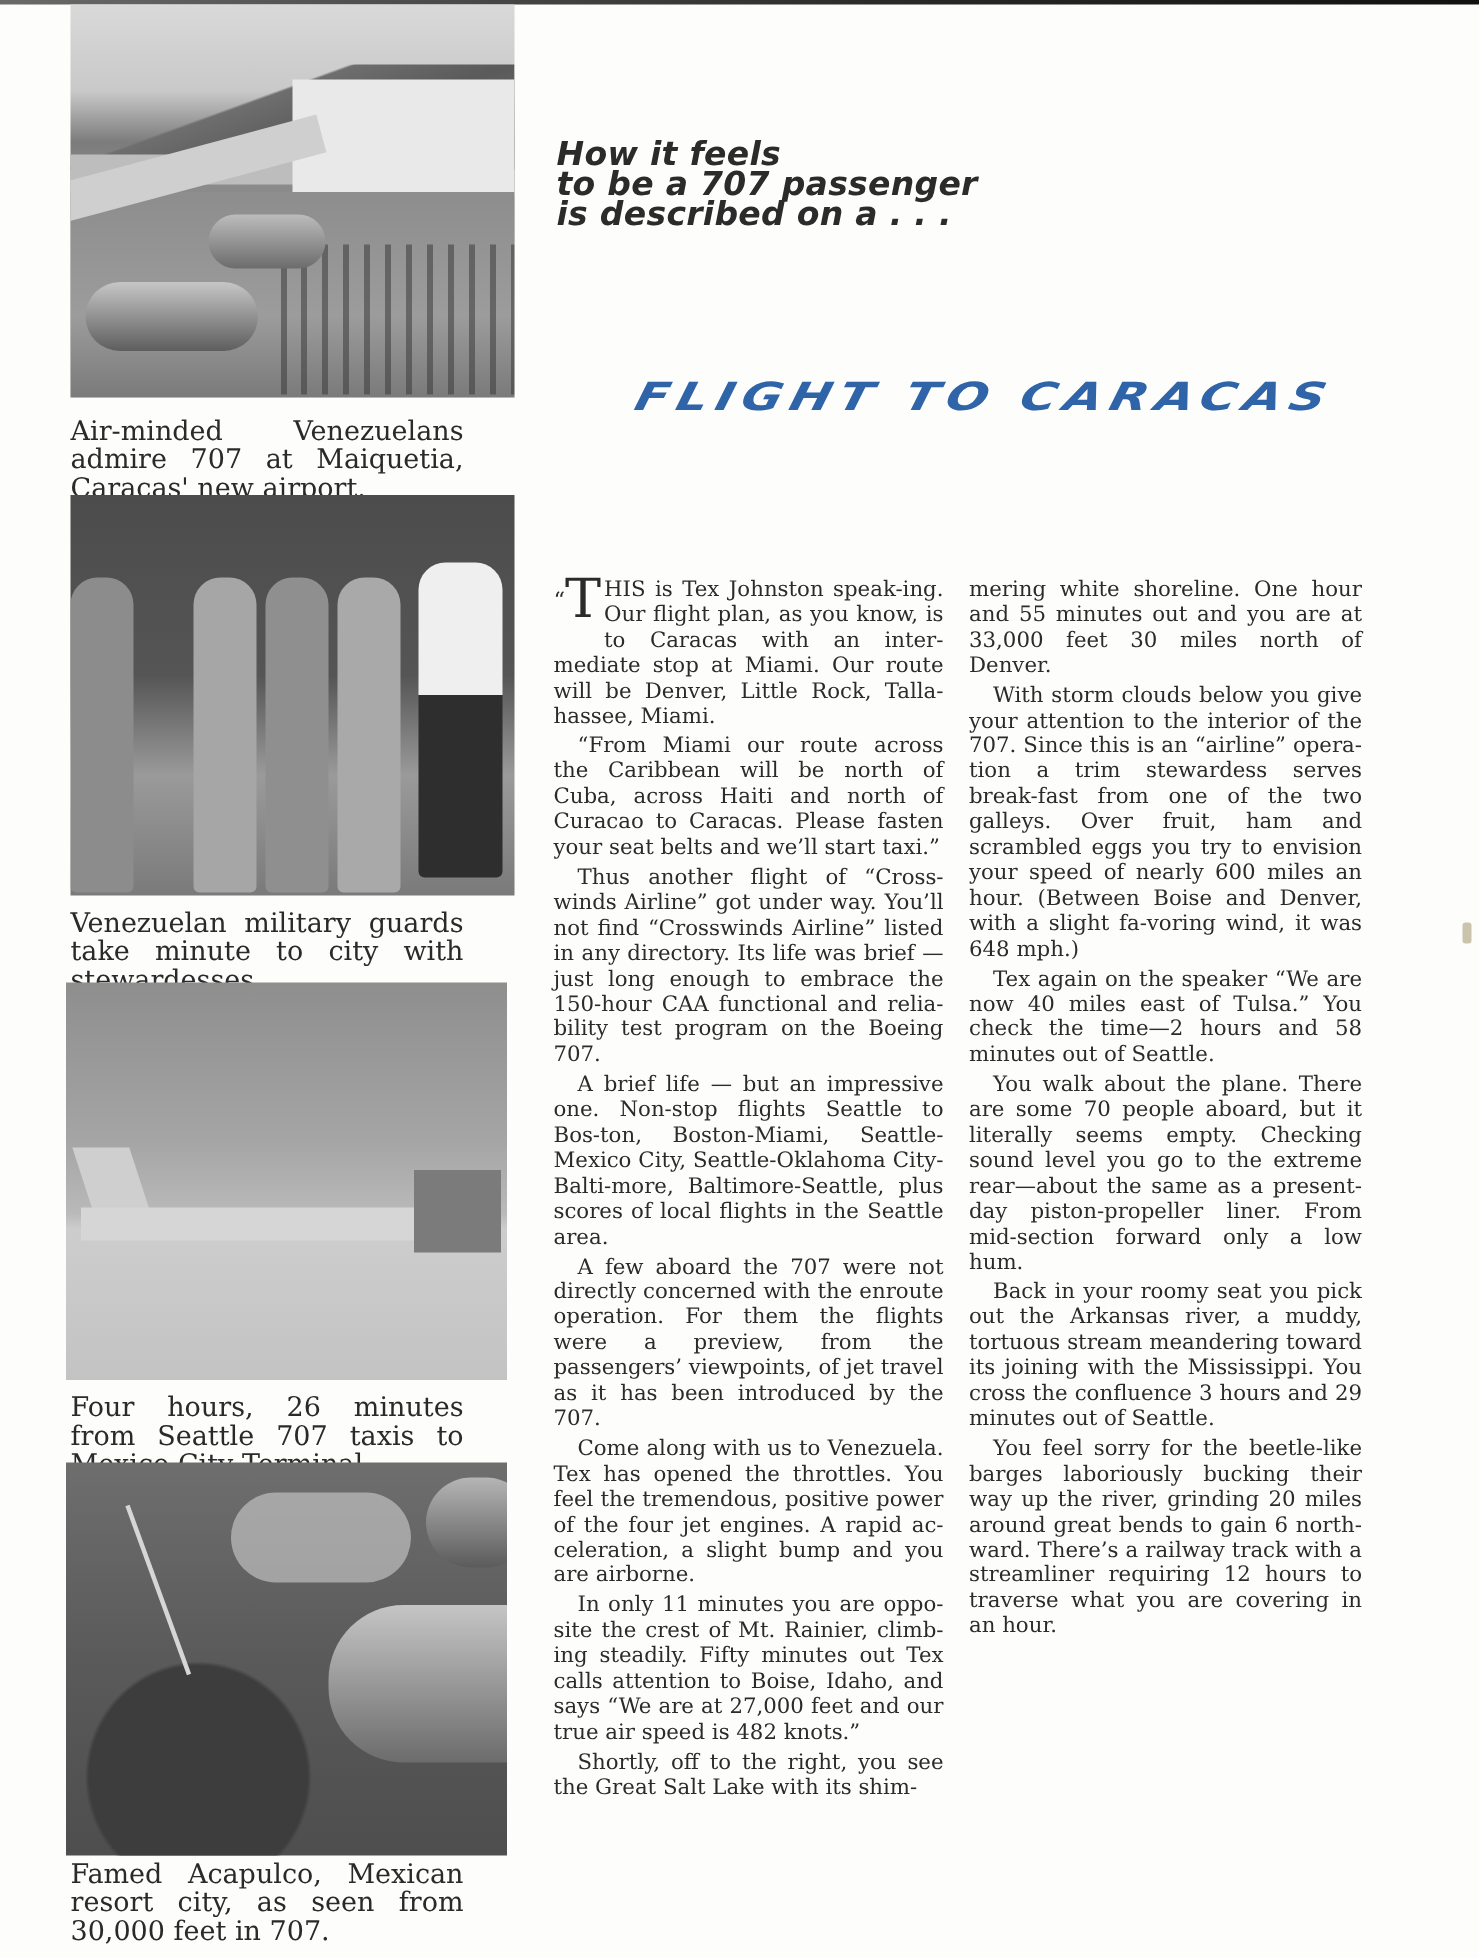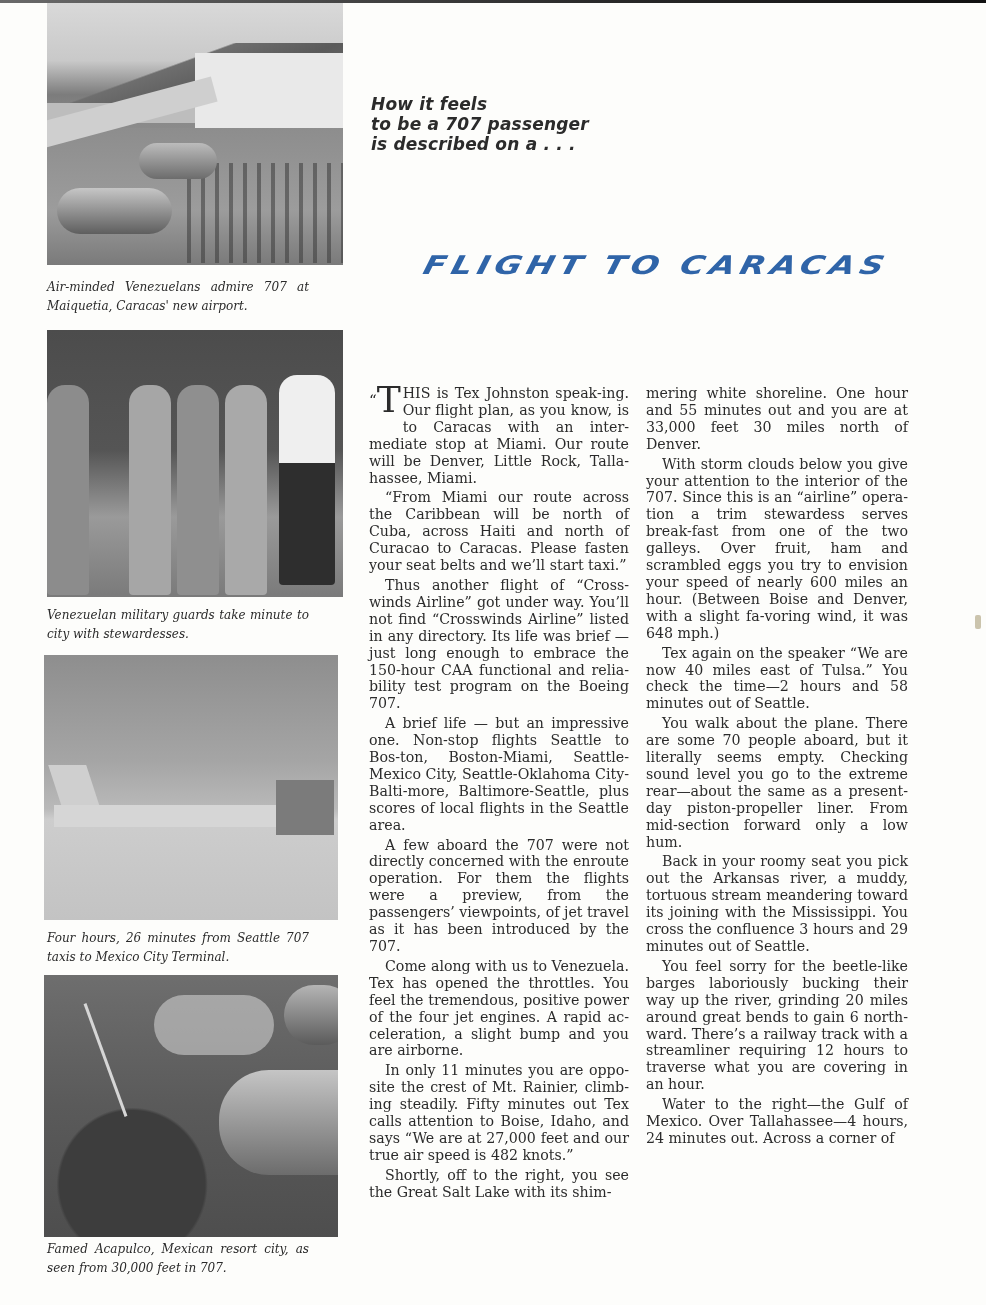--- a/index.html
+++ b/index.html
@@ -61,34 +61,34 @@
                   linear-gradient(to bottom, #6e6e6e, #5a5a5a 50%, #4e4e4e); }
     #photo-acapulco .clouds { left: 110px; top: 20px; width: 120px; height: 60px; border-radius: 30px; background: #cfcfcf; opacity: .6; }
     #photo-acapulco .engine-a { left: 240px; top: 10px; width: 70px; height: 60px; border-radius: 30px; background: linear-gradient(#b5b5b5,#5b5b5b); }
     #photo-acapulco .engine-b { left: 175px; top: 95px; width: 140px; height: 105px; border-radius: 50px 0 0 50px; background: linear-gradient(#c5c5c5,#6c6c6c); }
     #photo-acapulco .shore { left: 60px; top: 25px; width: 3px; height: 120px; background: #d6d6d6; transform: rotate(-20deg); }
 
     
     .caption {
       position: absolute; left: 47px; width: 262px;
       font-family: "DejaVu Serif", "Liberation Serif", serif;
-      font-style: italic; font-size: 12px; line-height: 19px;
+      font-size: 18px; line-height: 19px;
       color: #2a2a2a; text-align: justify; text-align-last: left;
       margin: 0;
     }
     #caption-1 { top: 278px; }
     #caption-2 { top: 606px; }
     #caption-3 { top: 929px; }
     #caption-4 { top: 1240px; }
 
     
     #kicker {
       position: absolute; left: 371px; top: 94px; margin: 0;
       font-family: "DejaVu Sans", "Liberation Sans", sans-serif;
-      font-weight: bold; font-style: italic; font-size: 17px; line-height: 20px;
+      font-weight: bold; font-style: italic; font-size: 22px; line-height: 20px;
       color: #2b2b2b; letter-spacing: 0.2px;
     }
     #kicker span { display: block; }
     #page-title {
       position: absolute; left: 424px; top: 246px; margin: 0;
       font-family: "DejaVu Sans", "Liberation Sans", sans-serif;
       font-weight: bold; font-style: italic; font-size: 33px; line-height: 38px;
       color: #2f64a8; letter-spacing: 5px;
       transform: skewX(-14deg) scaleY(0.78); transform-origin: left center;
       white-space: nowrap;
@@ -174,16 +174,15 @@
   <p>Shortly, off to the right, you see the Great Salt Lake with its shim-</p>
 </div>
 
 <div class="col" id="column-2">
   <p class="cont">mering white shoreline. One hour and 55 minutes out and you are at 33,000 feet 30 miles north of Denver.</p>
   <p>With storm clouds below you give your attention to the interior of the 707. Since this is an “airline” opera-tion a trim stewardess serves break-fast from one of the two galleys. Over fruit, ham and scrambled eggs you try to envision your speed of nearly 600 miles an hour. (Between Boise and Denver, with a slight fa-voring wind, it was 648 mph.)</p>
   <p>Tex again on the speaker “We are now 40 miles east of Tulsa.” You check the time—2 hours and 58 minutes out of Seattle.</p>
   <p>You walk about the plane. There are some 70 people aboard, but it literally seems empty. Checking sound level you go to the extreme rear—about the same as a present-day piston-propeller liner. From mid-section forward only a low hum.</p>
   <p>Back in your roomy seat you pick out the Arkansas river, a muddy, tortuous stream meandering toward its joining with the Mississippi. You cross the confluence 3 hours and 29 minutes out of Seattle.</p>
   <p>You feel sorry for the beetle-like barges laboriously bucking their way up the river, grinding 20 miles around great bends to gain 6 north-ward. There’s a railway track with a streamliner requiring 12 hours to traverse what you are covering in an hour.</p>
-  <p>Water to the right—the Gulf of Mexico. Over Tallahassee—4 hours, 24 minutes out. Across a corner of</p>
 </div>
 
 <div class="page-mark"></div>
 
 </body></html>

